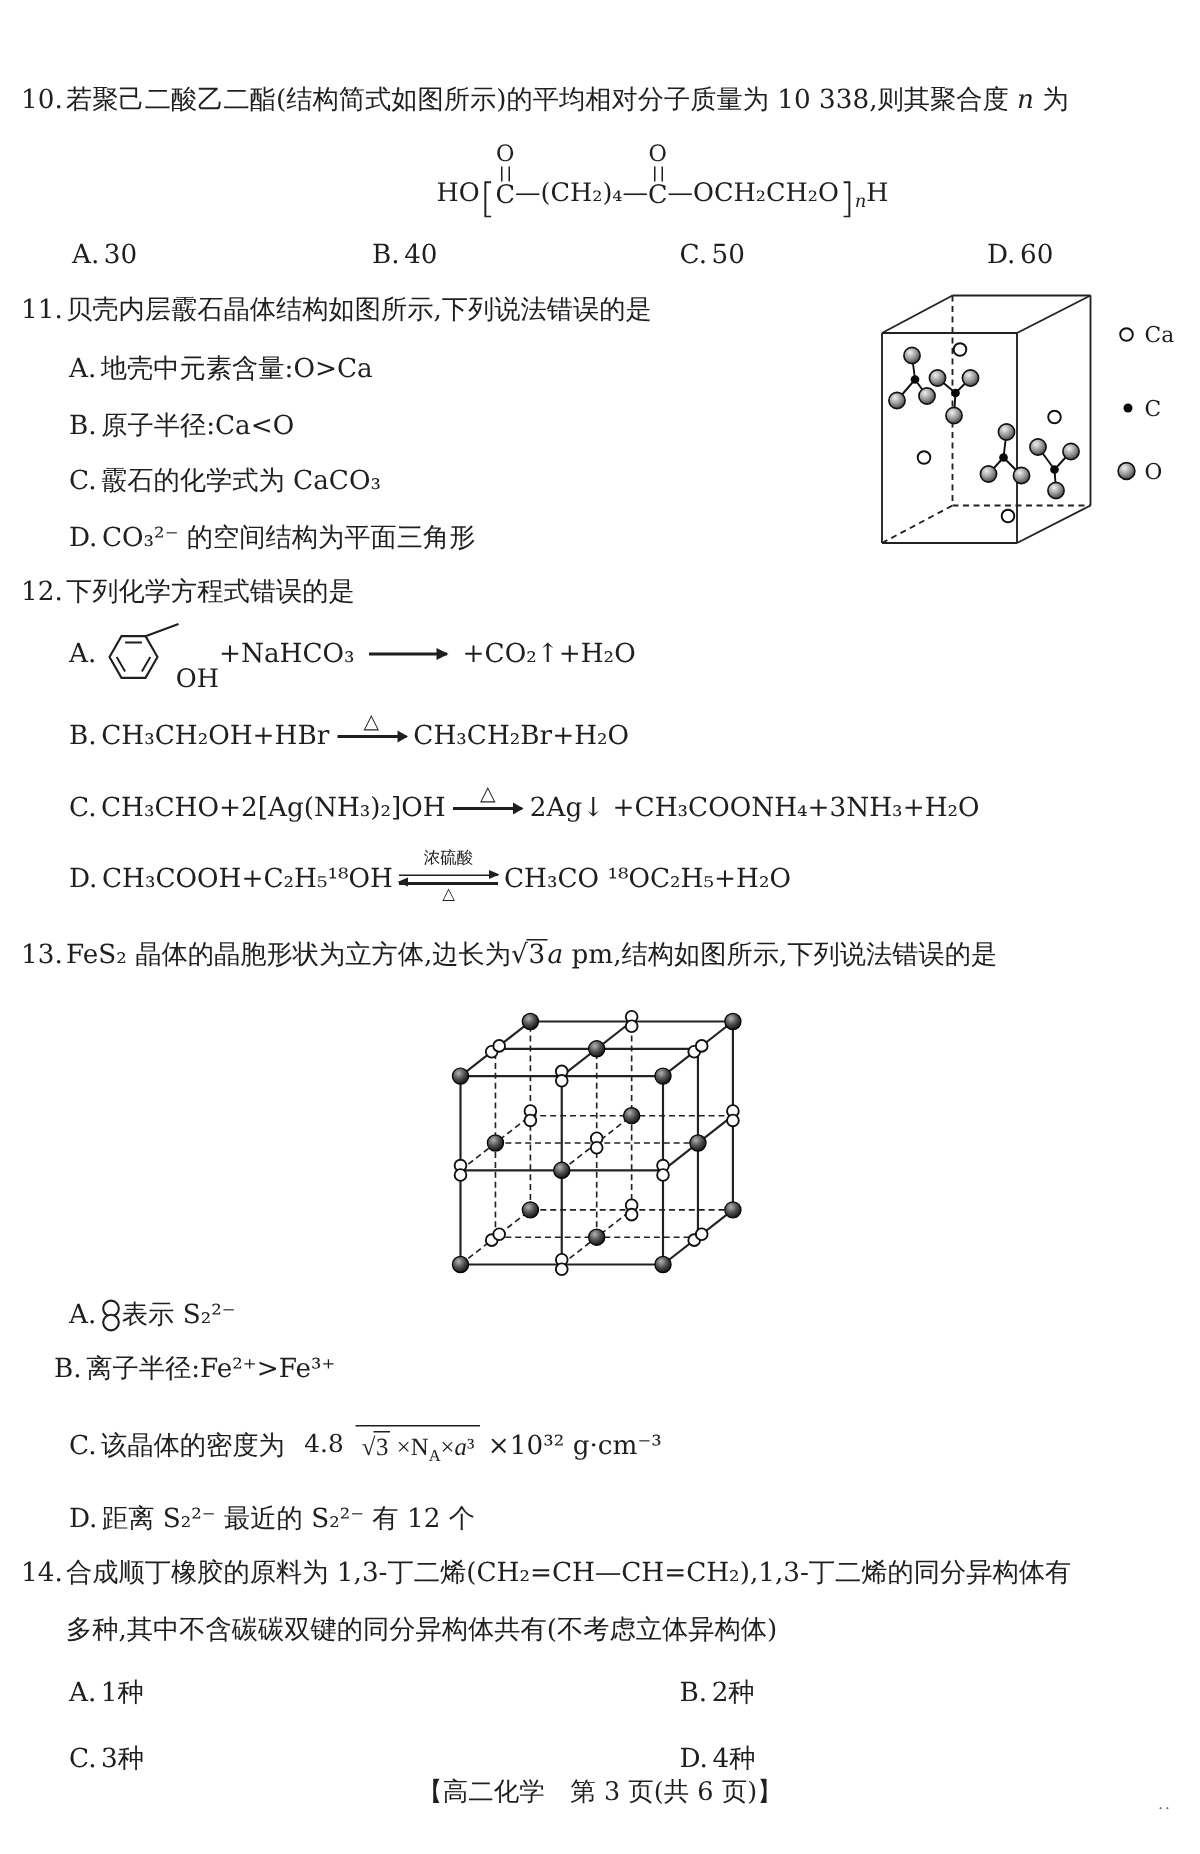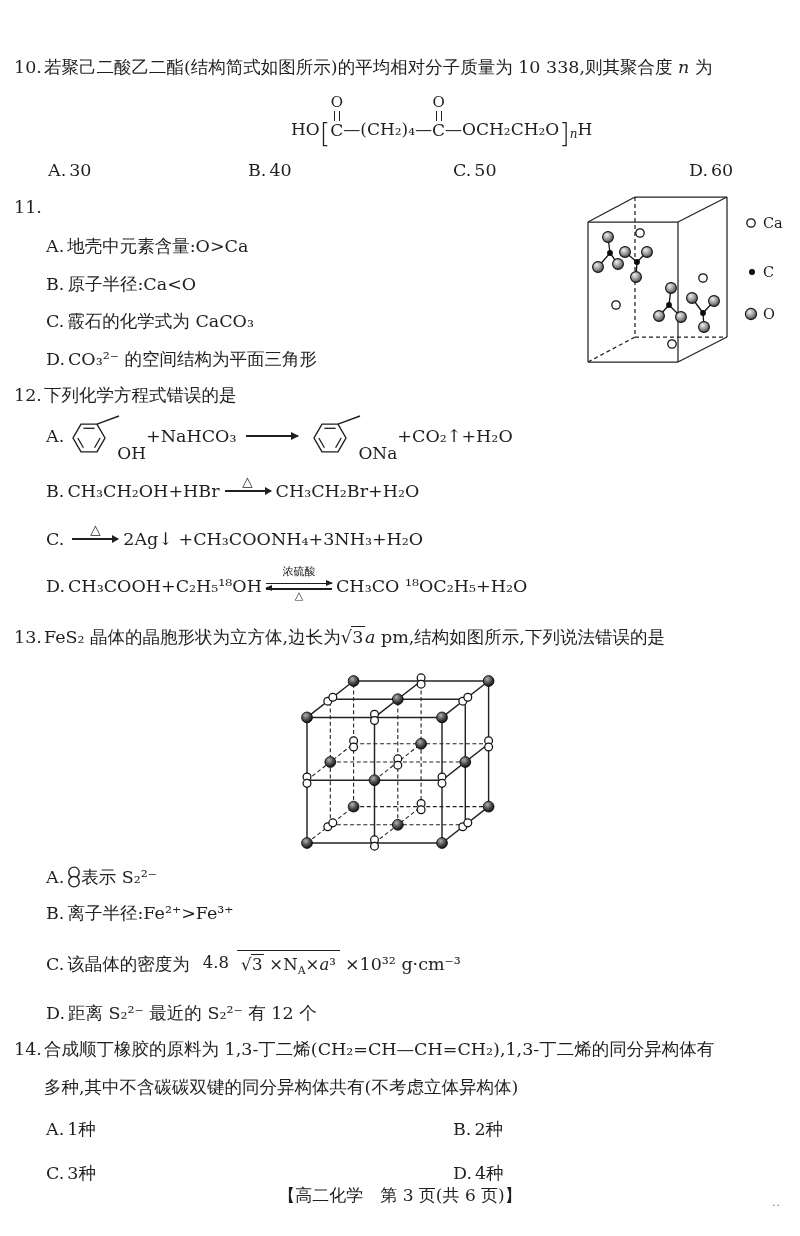--- a/index.html
+++ b/index.html
@@ -42,21 +42,21 @@
   .eq .t::after{content:"";position:absolute;right:-1px;top:-2.6px;width:0;height:0;
      border-top:3.4px solid transparent;border-bottom:3.4px solid transparent;border-left:7px solid #1f1f1f;}
   .eq .b::before{content:"";position:absolute;left:-1px;top:-2.6px;width:0;height:0;
      border-top:3.4px solid transparent;border-bottom:3.4px solid transparent;border-right:7px solid #1f1f1f;}
   
   .ringunit{display:inline-flex;align-items:flex-end;}
   .ringlab{font-size:17px;margin:-1px 0 0 -4px;}
   
   .frac{display:inline-flex;flex-direction:row;align-items:center;margin:0 5px;font-size:16.5px;}
   .fnum{padding:0 8px 2px;}
-  .fden{border-top:1.4px solid #1f1f1f;padding:3px 4px 0;}
+  .fden{border-top:1.4px solid #1f1f1f;padding:3px 4px 0;font-family:Liberation Serif, serif;}
   .footer{position:absolute;top:1184px;left:0;width:100%;text-align:center;font-size:17px;}
   .artifact{position:absolute;left:772px;top:1196px;font-size:11px;color:#777;letter-spacing:1px;}
   svg{display:block;}
 </style>
 </head>
 <body>
 
 <div class="page">
 
   <div class="qline" style="top:56px">
@@ -79,24 +79,24 @@
     </span>
     <span class="tok">—OCH₂CH₂O</span>
     <span class="pbr">]</span>
     <span class="nsub">n</span>
     <span class="tok">H</span>
   </div>
 
   <span class="opt" style="left:48px;top:159px"><span class="olab">A.</span><span>30</span></span>
   <span class="opt" style="left:248px;top:159px"><span class="olab">B.</span><span>40</span></span>
   <span class="opt" style="left:453px;top:159px"><span class="olab">C.</span><span>50</span></span>
-  <span class="opt" style="left:689px;top:159px"><span class="olab">D.</span><span>60</span></span>
+  <span class="opt" style="left:658px;top:159px"><span class="olab">D.</span><span>60</span></span>
 
   <div class="qline" style="top:196px">
-    <span class="qnum">11.</span>
+    <span class="qnum">11.</span><span>贝壳内层霰石晶体结构如图所示,下列说法错误的是</span>
   </div>
   <span class="opt" style="left:46px;top:235px"><span class="olab">A.</span><span>地壳中元素含量:O&gt;Ca</span></span>
   <span class="opt" style="left:46px;top:273px"><span class="olab">B.</span><span>原子半径:Ca&lt;O</span></span>
   <span class="opt" style="left:46px;top:310px"><span class="olab">C.</span><span>霰石的化学式为 CaCO₃</span></span>
   <span class="opt" style="left:46px;top:348px"><span class="olab">D.</span><span>CO₃²⁻ 的空间结构为平面三角形</span></span>
 
   <svg id="aragonite-svg" class="abs" style="left:575px;top:190px" width="225" height="192" viewBox="0 0 225 192">
       <defs>
         <radialGradient id="gO" cx="38%" cy="32%" r="75%">
           <stop offset="0%" stop-color="#f0f0f0"></stop>
@@ -167,46 +167,37 @@
         <polygon points="38,30 30,16.1 14,16.1 6,30 14,43.9 30,43.9" fill="none" stroke="#1f1f1f" stroke-width="1.4"></polygon>
         <line x1="27.6" y1="20.3" x2="16.4" y2="20.3" stroke="#1f1f1f" stroke-width="1.3"></line>
         <line x1="10.8" y1="30" x2="16.4" y2="39.7" stroke="#1f1f1f" stroke-width="1.3"></line>
         <line x1="27.6" y1="39.7" x2="33.2" y2="30" stroke="#1f1f1f" stroke-width="1.3"></line>
         <line x1="30" y1="16.1" x2="52" y2="8" stroke="#1f1f1f" stroke-width="1.4"></line>
       </svg>
       <span class="ringlab">OH</span>
     </span>
     <span>+NaHCO₃</span>
     <span class="larrow"></span>
-    <span class="ringunit">
-      <svg width="54" height="56" viewBox="0 0 54 56">
-        <polygon points="38,30 30,16.1 14,16.1 6,30 14,43.9 30,43.9" fill="none" stroke="#1f1f1f" stroke-width="1.4"></polygon>
-        <line x1="27.6" y1="20.3" x2="16.4" y2="20.3" stroke="#1f1f1f" stroke-width="1.3"></line>
-        <line x1="10.8" y1="30" x2="16.4" y2="39.7" stroke="#1f1f1f" stroke-width="1.3"></line>
-        <line x1="27.6" y1="39.7" x2="33.2" y2="30" stroke="#1f1f1f" stroke-width="1.3"></line>
-        <line x1="30" y1="16.1" x2="52" y2="8" stroke="#1f1f1f" stroke-width="1.4"></line>
-      </svg>
-      <span class="ringlab">ONa</span>
-    </span>
     <span>+CO₂↑+H₂O</span>
   </div>
 
   <div class="opt row" style="left:46px;top:474px;height:34px">
     <span class="olab">B.</span>
     <span>CH₃CH₂OH+HBr</span>
     <span class="rxn">
       <span class="lab">△</span>
       <span class="shaft"></span>
       <span class="lab2"></span>
     </span>
     <span>CH₃CH₂Br+H₂O</span>
   </div>
 
   <div class="opt row" style="left:46px;top:522px;height:34px">
     <span class="olab">C.</span>
+    <span>CH₃CHO+2[Ag(NH₃)₂]OH</span>
     <span class="rxn">
       <span class="lab">△</span>
       <span class="shaft"></span>
       <span class="lab2"></span>
     </span>
     <span>2Ag↓ +CH₃COONH₄+3NH₃+H₂O</span>
   </div>
 
   <div class="opt row" style="left:46px;top:562px;height:48px">
     <span class="olab">D.</span>
@@ -304,21 +295,21 @@
     </svg>
 
   <div class="opt row" style="left:46px;top:864px;height:26px">
     <span class="olab">A.</span>
     <svg width="14" height="23" viewBox="0 0 14 23">
       <circle cx="7" cy="6.3" r="5.2" fill="#fff" stroke="#1f1f1f" stroke-width="1.4"></circle>
       <circle cx="7" cy="15.7" r="5.2" fill="#fff" stroke="#1f1f1f" stroke-width="1.4"></circle>
     </svg>
     <span>表示 S₂²⁻</span>
   </div>
-  <span class="opt" style="left:46px;top:902px"><span class="olab">B.</span><span>离子半径:Fe²⁺&gt;Fe³⁺</span></span>
+  <span class="opt" style="left:36px;top:902px"><span class="olab">B.</span><span>离子半径:Fe²⁺&gt;Fe³⁺</span></span>
 
   <div class="opt row" style="left:46px;top:934px;height:60px">
     <span class="olab">C.</span>
     <span>该晶体的密度为</span>
     <span class="frac">
       <span class="fnum">4.8</span>
       <span class="fden"><span class="rad">√</span><span class="ovl">3</span><span> ×N</span><sub>A</sub><span>×</span><i>a</i><span>³</span></span>
     </span>
     <span>×10³² g·cm⁻³</span>
   </div>

